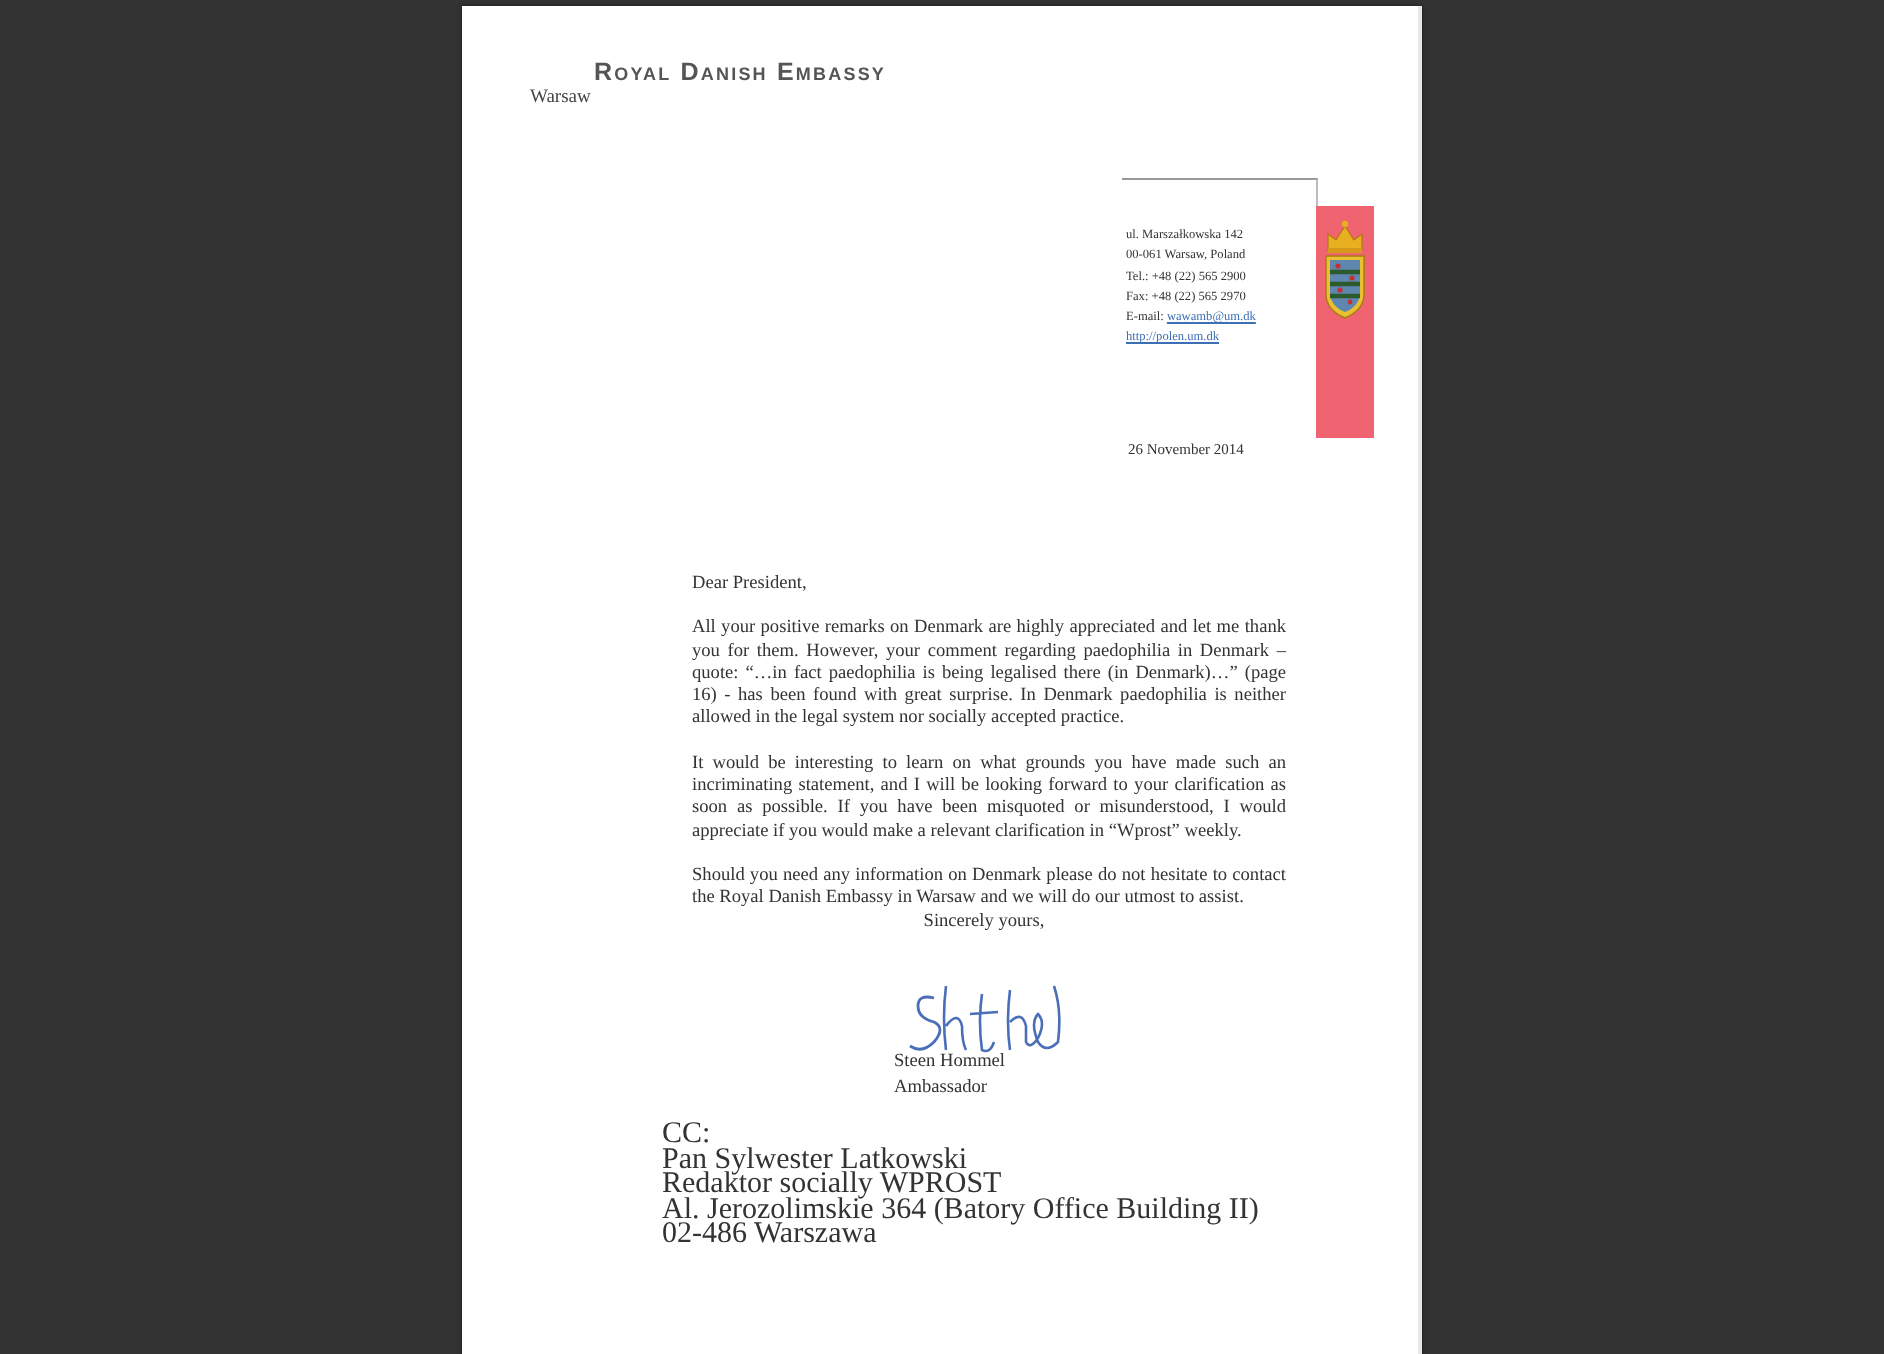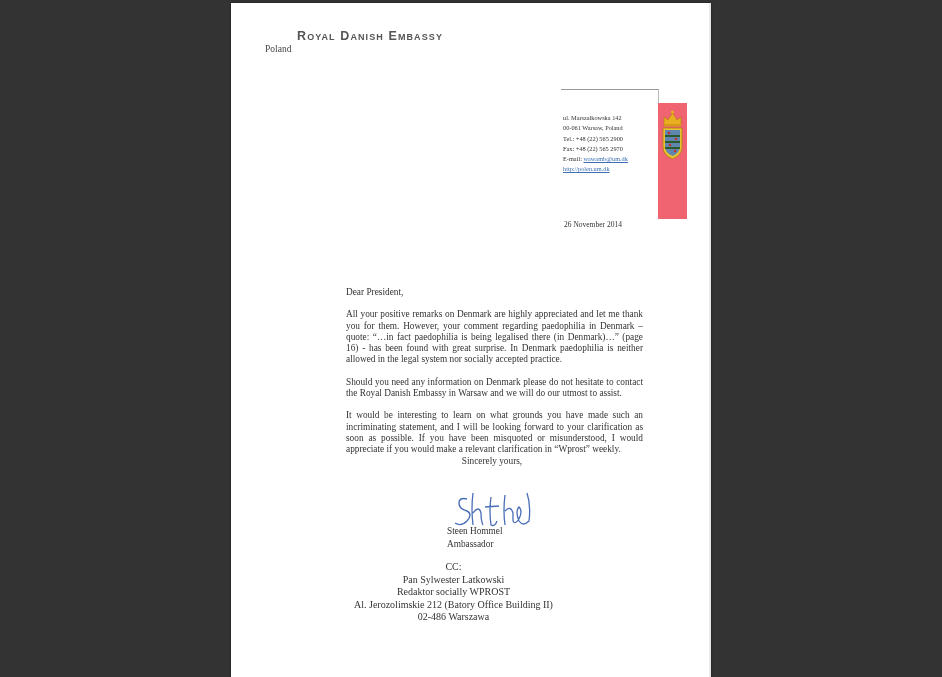--- a/index.html
+++ b/index.html
@@ -50,30 +50,30 @@
     .closing {
       left: 216px; top: 453px; width: 90px; text-align: center;
       font-size: 9.3px; color: #333;
     }
     .signature { position: absolute; left: 222px; top: 488px; width: 80px; height: 42px; }
     .signer {
       left: 216px; top: 522px; width: 90px; 
       font-size: 9.3px; line-height: 12.5px; color: #333;
     }
     .cc {
-      left: 123px; top: 558px; font-size: 10px; line-height: 12.6px; color: #333; text-align: center;
+      left: 100px; top: 558px; font-size: 15px; line-height: 12.6px; color: #333;
     }
   </style>
 </head>
 <body>
 
 <div class="page">
 
   <div class="abs letterhead">Royal Danish Embassy</div>
-  <div class="abs city">Poland</div>
+  <div class="abs city">Warsaw</div>
 
 
   <div class="addrbox"></div>
   <div class="abs addr">
     <div>ul. Marszałkowska 142</div>
     <div>00-061 Warsaw, Poland</div>
     <div>Tel.: +48 (22) 565 2900</div>
     <div>Fax: +48 (22) 565 2970</div>
     <div>
       <span>E-mail: </span><span class="link">wawamb@um.dk</span>
@@ -96,37 +96,37 @@
       <circle cx="9" cy="36" r="1.3" fill="#c43030"></circle>
       <circle cx="14" cy="42" r="1.2" fill="#c43030"></circle>
     </svg>
   </div>
 
   <div class="abs date">26 November 2014</div>
 
   <div class="abs body">
     <p class="salutation">Dear President,</p>
     <p>All your positive remarks on Denmark are highly appreciated and let me thank you for them. However, your comment regarding paedophilia in Denmark – quote: “…in fact paedophilia is being legalised there (in Denmark)…” (page 16) - has been found with great surprise. In Denmark paedophilia is neither allowed in the legal system nor socially accepted practice.</p>
+    <p>It would be interesting to learn on what grounds you have made such an incriminating statement, and I will be looking forward to your clarification as soon as possible. If you have been misquoted or misunderstood, I would appreciate if you would make a relevant clarification in “Wprost” weekly.</p>
     <p>Should you need any information on Denmark please do not hesitate to contact the Royal Danish Embassy in Warsaw and we will do our utmost to assist.</p>
-    <p>It would be interesting to learn on what grounds you have made such an incriminating statement, and I will be looking forward to your clarification as soon as possible. If you have been misquoted or misunderstood, I would appreciate if you would make a relevant clarification in “Wprost” weekly.</p>
   </div>
 
   <div class="abs closing">Sincerely yours,</div>
   <svg class="signature" viewBox="0 0 80 42">
     <path d="M14 8 Q6 6 6 12 Q6 18 14 20 Q20 23 14 30 Q8 36 2 32" fill="none" stroke="#4a6fb8" stroke-width="1.4"></path>
     <path d="M20 2 Q18 18 20 34 M20 22 Q26 14 28 22 Q28 30 30 34" fill="none" stroke="#4a6fb8" stroke-width="1.3"></path>
     <path d="M38 6 Q36 20 38 34 Q42 36 44 30 M32 16 L46 15" fill="none" stroke="#4a6fb8" stroke-width="1.3"></path>
     <path d="M52 4 Q50 20 52 34 M52 20 Q58 14 60 22 L60 30 Q62 34 66 28 Q70 20 66 16 Q62 20 66 30 Q70 36 76 30 Q78 14 74 2" fill="none" stroke="#4a6fb8" stroke-width="1.3"></path>
   </svg>
   <div class="abs signer">
     <div>Steen Hommel</div>
     <div>Ambassador</div>
   </div>
 
   <div class="abs cc">
     <div>CC:</div>
     <div>Pan Sylwester Latkowski</div>
     <div>Redaktor socially WPROST</div>
-    <div>Al. Jerozolimskie 212 (Batory Office Building II)</div>
+    <div>Al. Jerozolimskie 364 (Batory Office Building II)</div>
     <div>02-486 Warszawa</div>
   </div>
 
 </div>
 
 </body></html>

